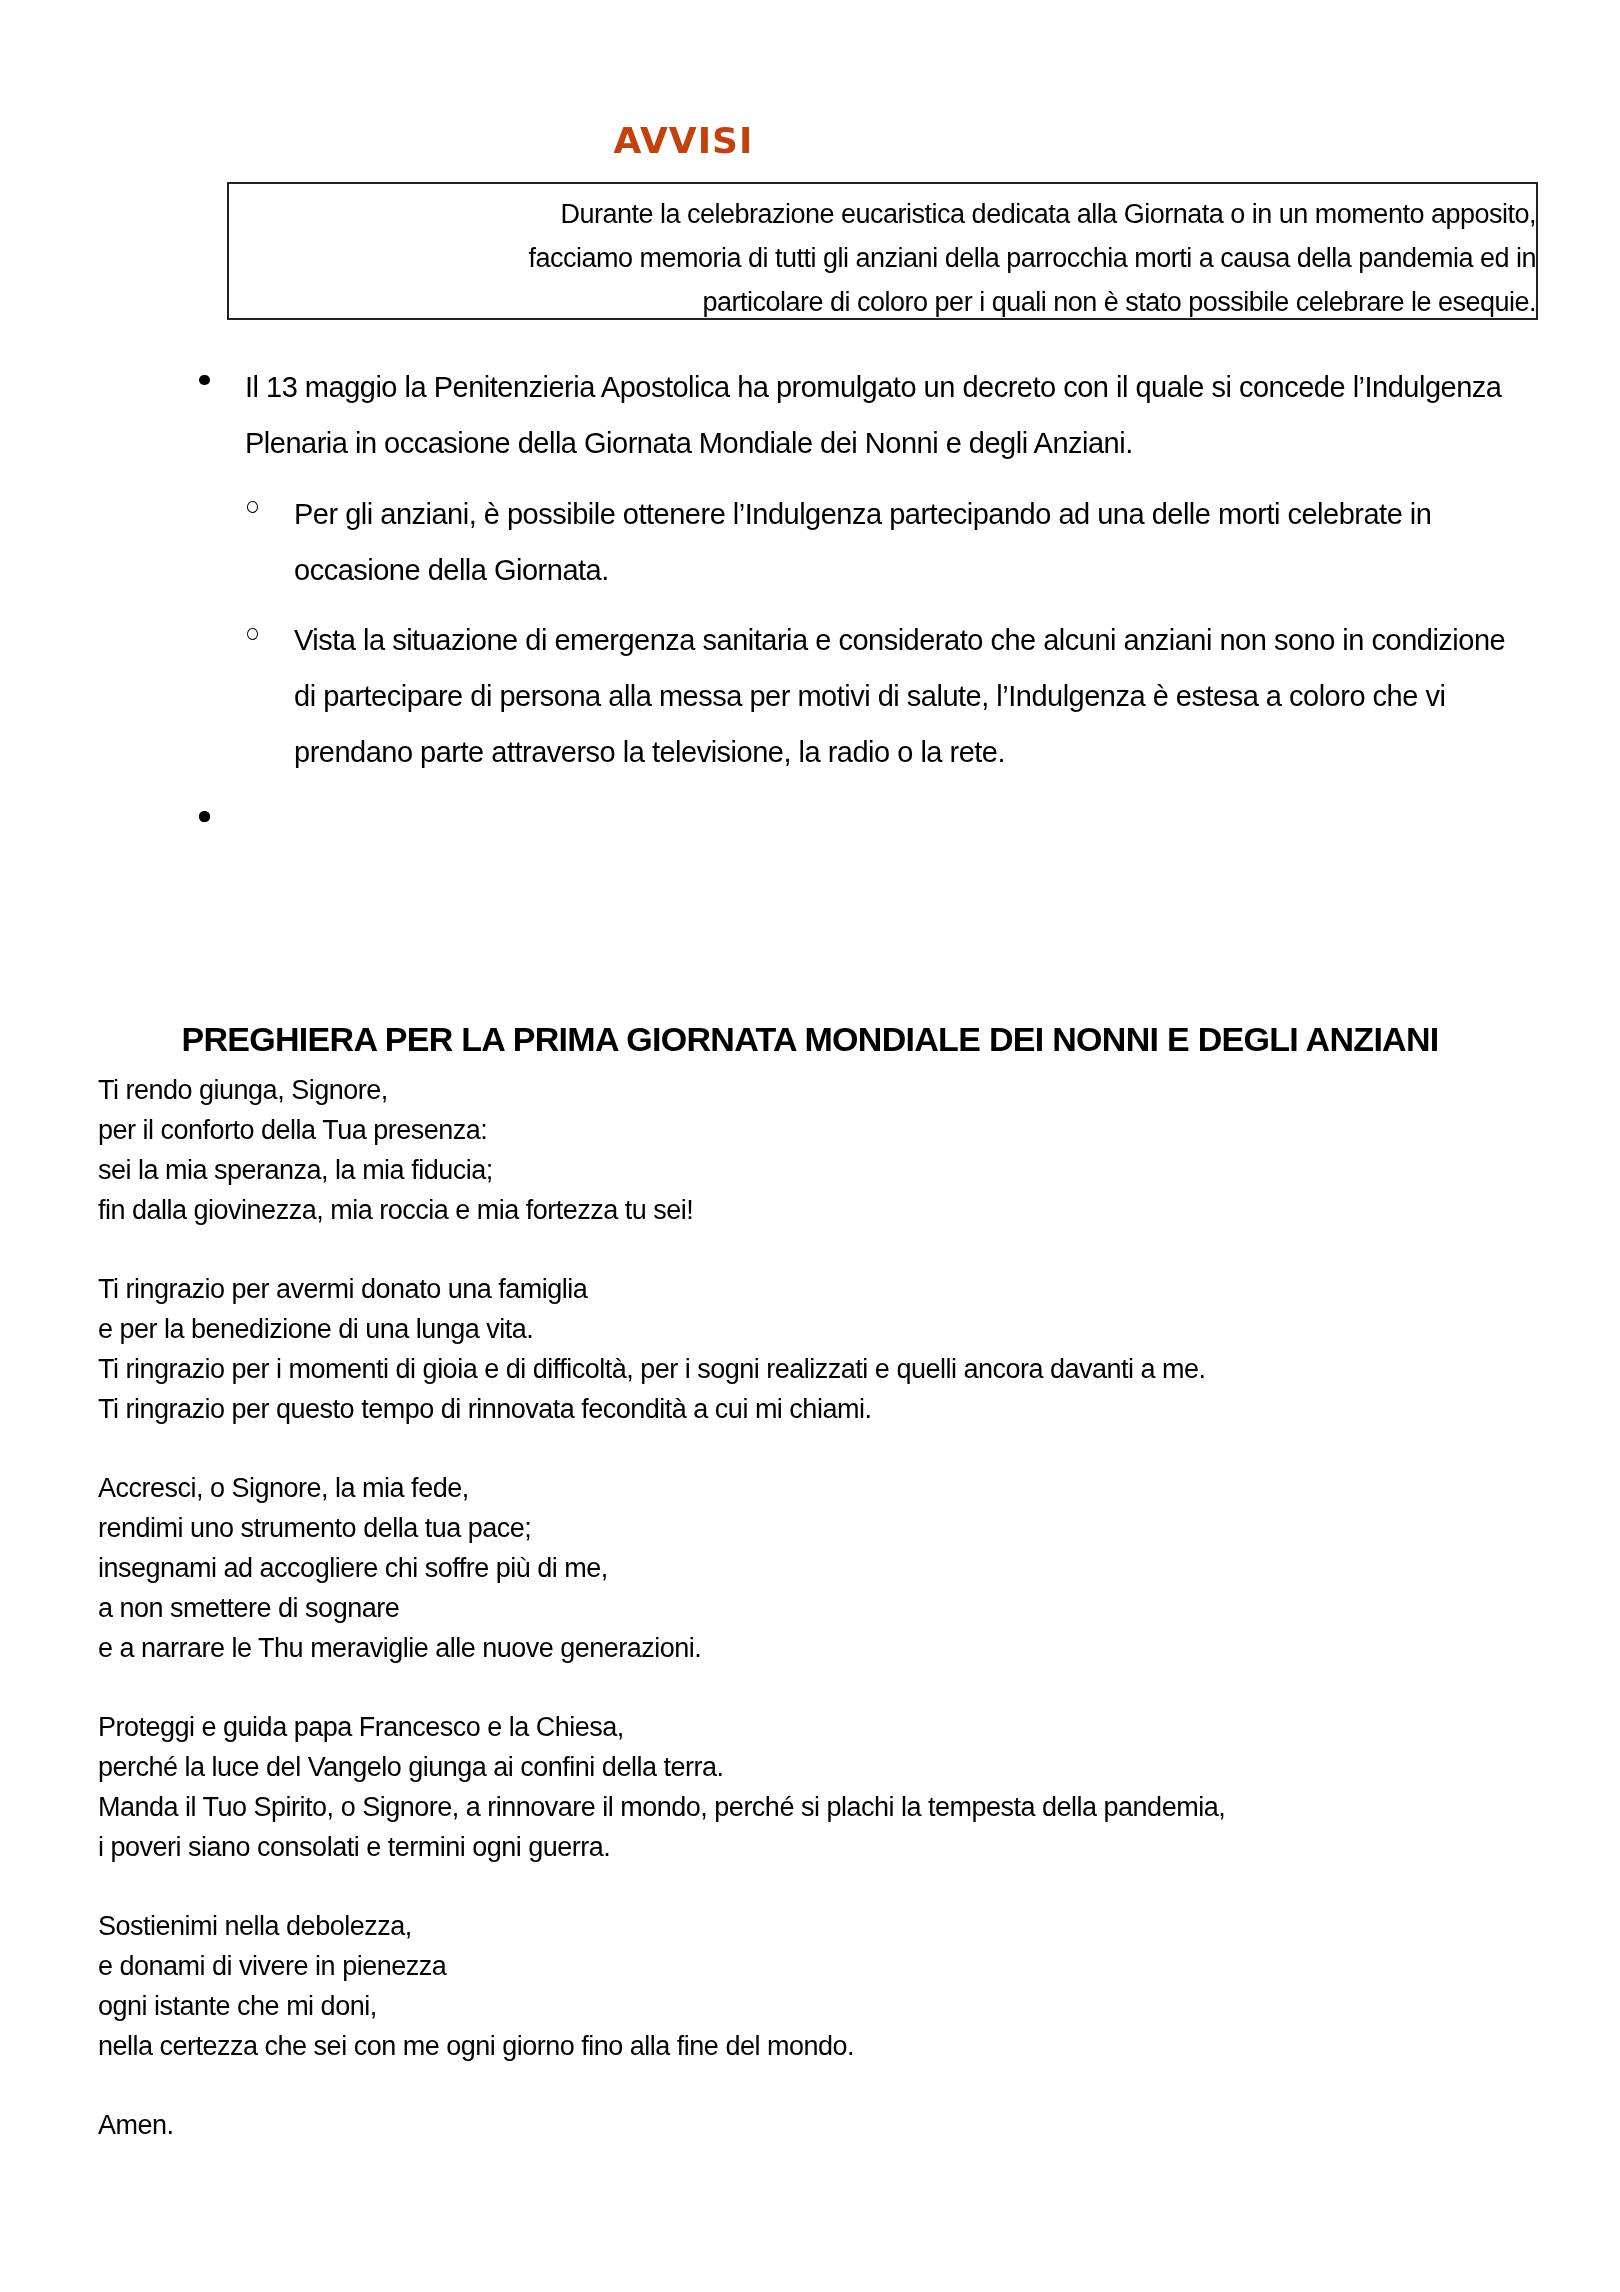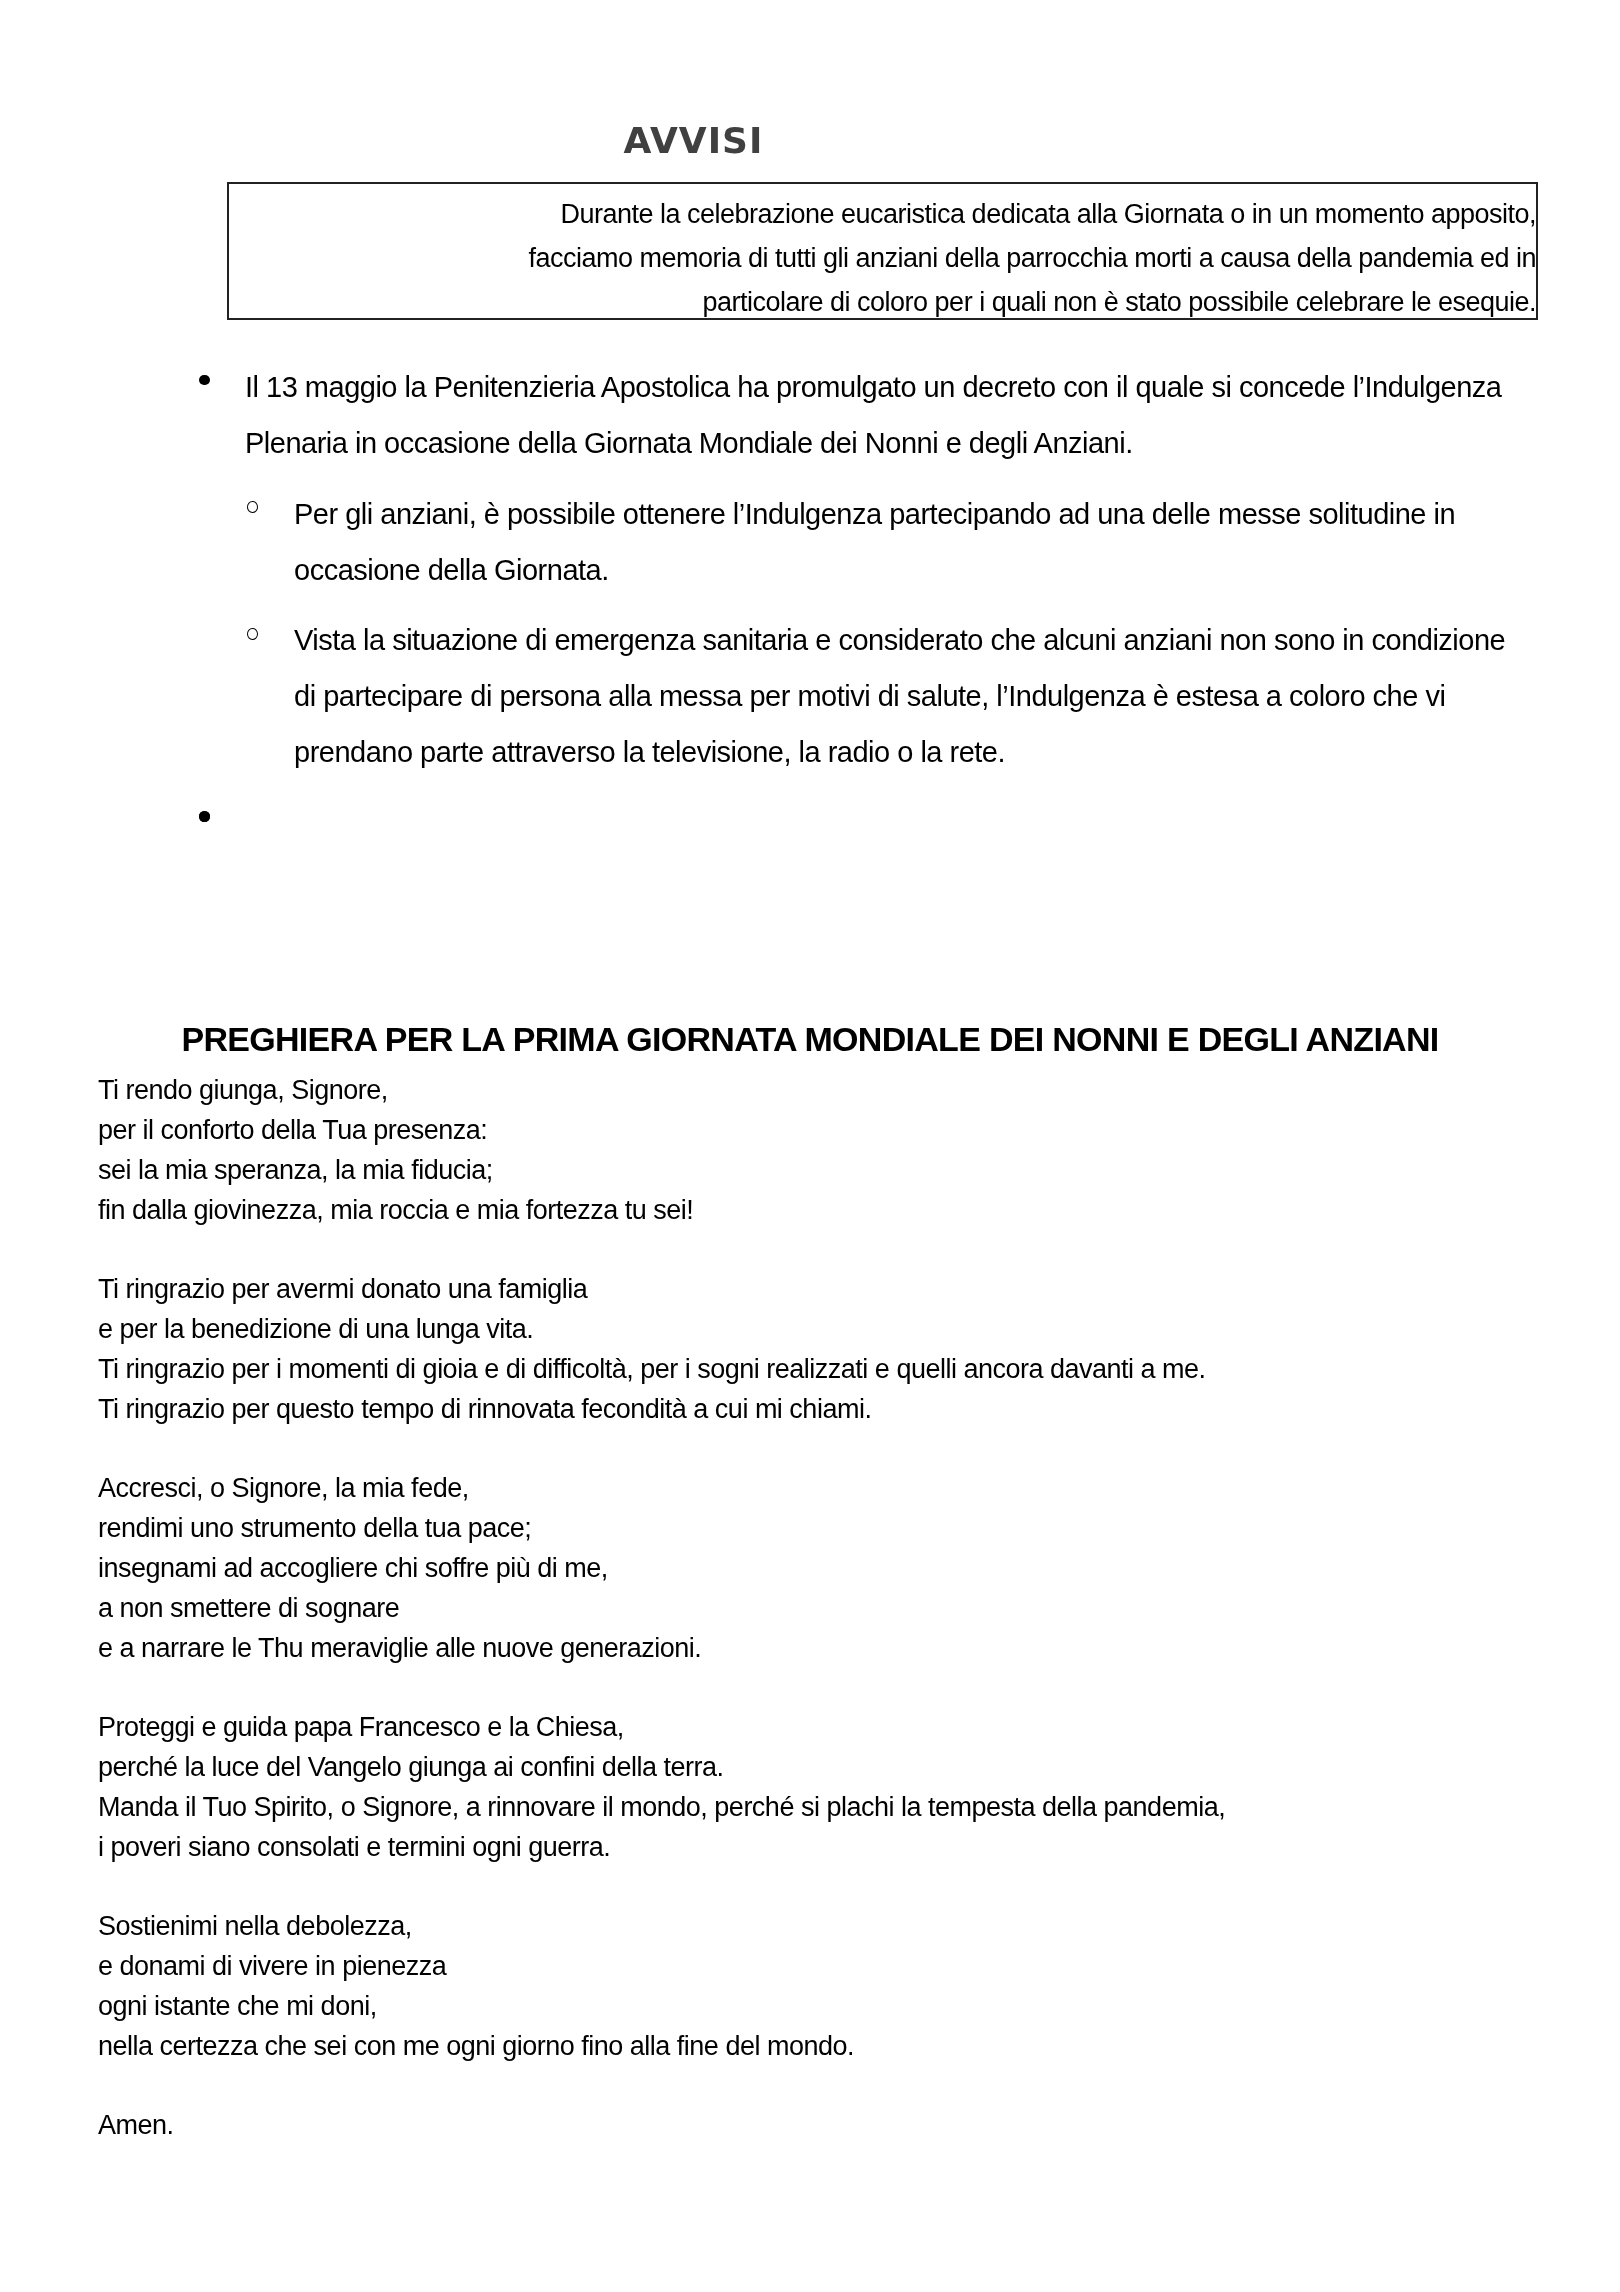--- a/index.html
+++ b/index.html
@@ -1,23 +1,23 @@
 <!DOCTYPE html>
 <html><head>
 <meta charset="utf-8">
 <style>
   html, body { margin: 0; padding: 0; background: #ffffff; }
   body {
     width: 1620px; height: 2293px; position: relative; overflow: hidden;
     font-family: "Liberation Sans", sans-serif; color: #000;
   }
   .title {
-    position: absolute; top: 96px; left: 14px; width: 1359px; text-align: center;
+    position: absolute; top: 96px; left: 4px; width: 1359px; text-align: center;
     font-family: "DejaVu Sans", sans-serif; font-weight: bold; font-size: 36px;
-    color: #404040; letter-spacing: 1px;
+    color: #c2410c; letter-spacing: 1px;
   }
   .notice-box {
     position: absolute; left: 227px; top: 182px; width: 1311px; height: 138px;
     border: 2px solid #222; box-sizing: border-box;
     padding: 7.8px 0 0 17.6px;
   }
   .notice-box p {
     margin: 0; font-size: 27px; line-height: 44px; letter-spacing: -0.5px; text-align: right;
   }
   .list { position: absolute; left: 0; top: 359px; width: 1620px; }
@@ -56,21 +56,21 @@
   <p>particolare di coloro per i quali non è stato possibile celebrare le esequie.</p>
 </div>
 
 <div class="list">
   <div class="item lvl1">
     <span class="bullet-dot"></span>
     <span class="text">Il 13 maggio la Penitenzieria Apostolica ha promulgato un decreto con il quale si concede l’Indulgenza Plenaria in occasione della Giornata Mondiale dei Nonni e degli Anziani.</span>
   </div>
   <div class="item lvl2">
     <span class="bullet-circle"></span>
-    <span class="text">Per gli anziani, è possibile ottenere l’Indulgenza partecipando ad una delle messe solitudine in occasione della Giornata.</span>
+    <span class="text">Per gli anziani, è possibile ottenere l’Indulgenza partecipando ad una delle morti celebrate in occasione della Giornata.</span>
   </div>
   <div class="item lvl2">
     <span class="bullet-circle"></span>
     <span class="text">Vista la situazione di emergenza sanitaria e considerato che alcuni anziani non sono in condizione di partecipare di persona alla messa per motivi di salute, l’Indulgenza è estesa a coloro che vi prendano parte attraverso la televisione, la radio o la rete.</span>
   </div>
   <div class="item lvl1">
     <span class="bullet-dot"></span>
   </div>
   <div class="item lvl1">
     <span class="bullet-dot"></span>

